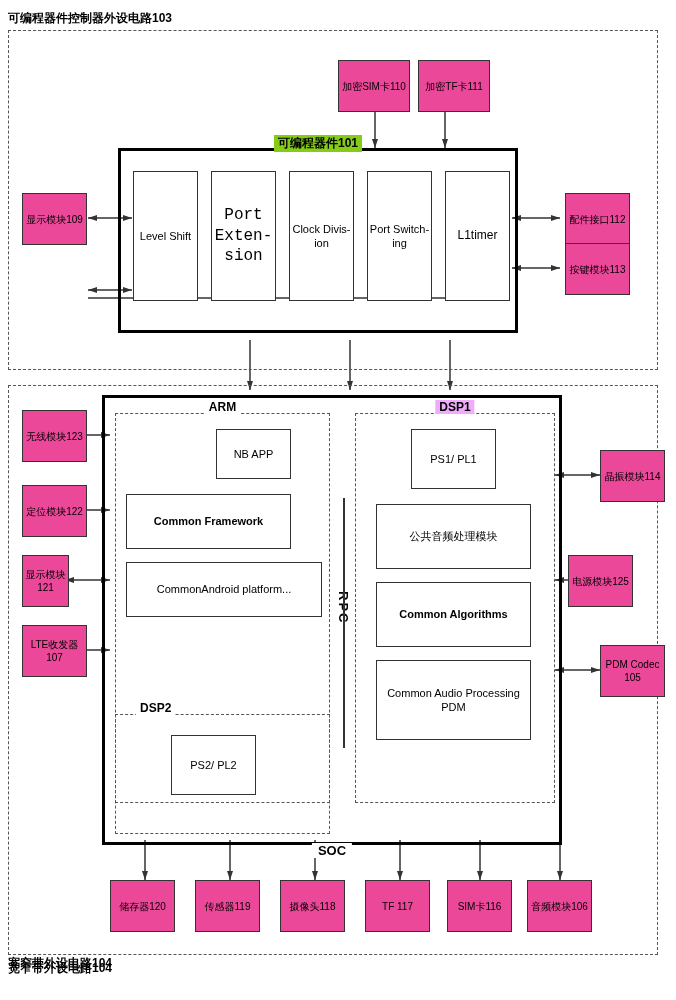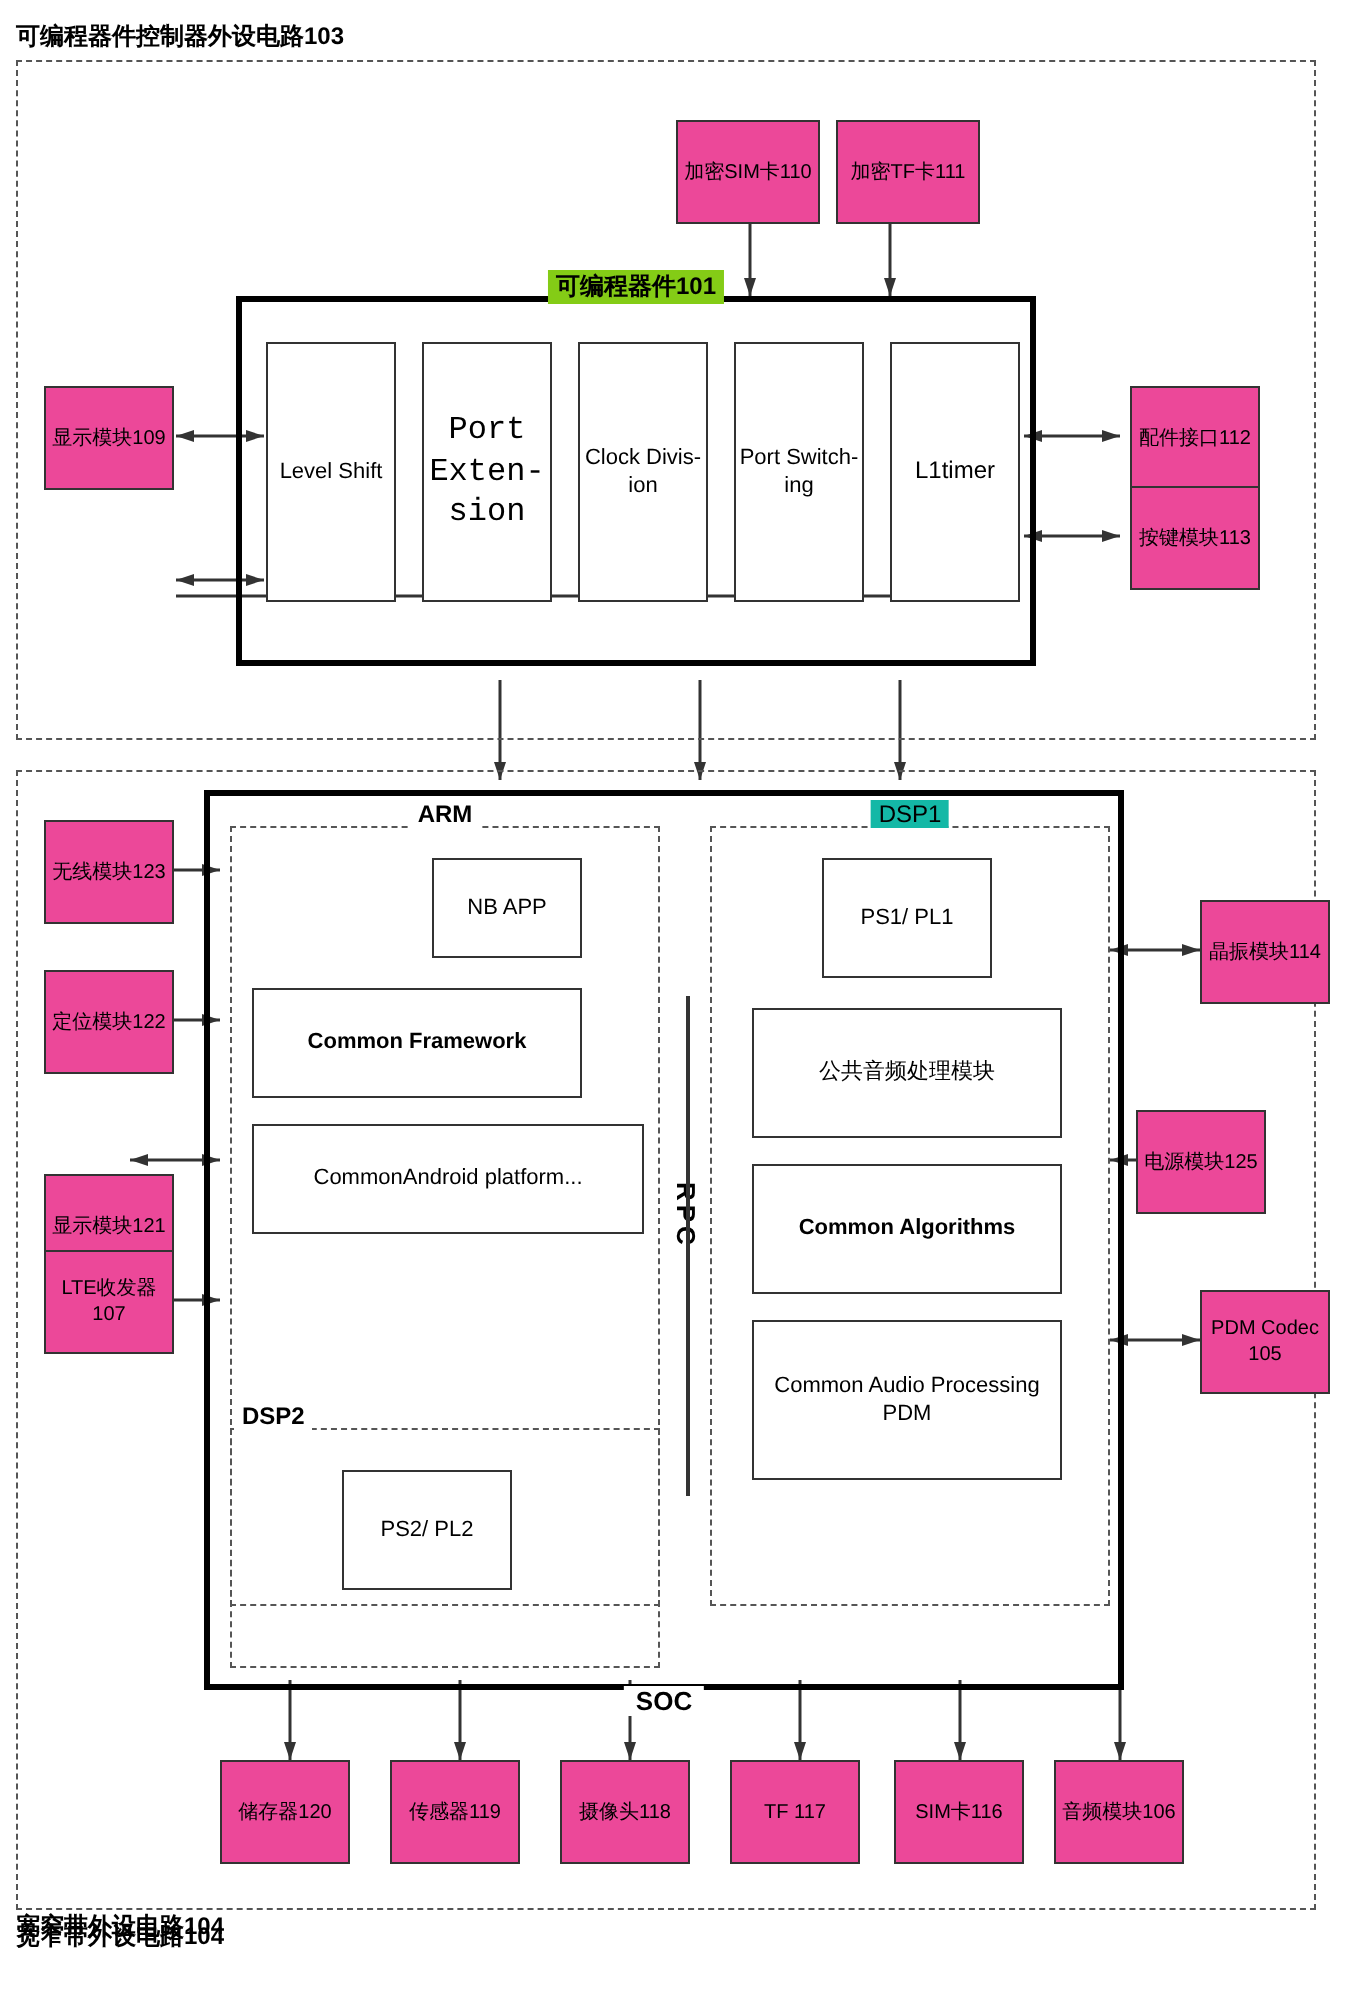--- a/index.html
+++ b/index.html
@@ -201,21 +201,21 @@
       </div>
     </div>
 
     <div style="position:absolute; top:150px; left:228px; width:20px; height:120px; display:flex; align-items:center; justify-content:center;">
       <span style="writing-mode:vertical-rl; font-size:13px; font-weight:bold; letter-spacing:2px;">RPC</span>
     </div>
 
     <div style="position:absolute; top:100px; left:238px; width:2px; height:250px; background:#333;"></div>
 
     <div style="position:absolute; top:15px; left:250px; width:200px; height:390px; border:1.5px dashed #555;">
-      <div style="position:absolute; top:-14px; left:50%; transform:translateX(-50%); background:#14b8a6; padding:0 4px; font-size:12px; font-weight:normal;">
+      <div style="position:absolute; top:-14px; left:50%; transform:translateX(-50%); background:#f0abfc; padding:0 4px; font-size:12px; font-weight:bold;">
         <span>DSP1</span>
       </div>
 
       <div class="module-box-inner" style="position:absolute; top:15px; left:55px; width:85px; height:60px;">
         <span style="font-size:11px;">PS1/ PL1</span>
       </div>
 
       <div class="module-box-inner" style="position:absolute; top:90px; left:20px; width:155px; height:65px;">
         <span style="font-size:11px;">公共音频处理模块</span>
       </div>
@@ -223,39 +223,39 @@
       <div class="module-box-inner" style="position:absolute; top:168px; left:20px; width:155px; height:65px;">
         <span style="font-size:11px; font-weight:bold;">Common Algorithms</span>
       </div>
 
       <div class="module-box-inner" style="position:absolute; top:246px; left:20px; width:155px; height:80px;">
         <span style="font-size:11px;">Common Audio Processing PDM</span>
       </div>
     </div>
 
     <div style="position:absolute; bottom:8px; left:10px; width:215px; height:120px; border:1.5px dashed #555;">
-      <div style="position:absolute; top:-14px; left:1px; background:#fff; padding:0 4px; font-size:12px; font-weight:bold;">
+      <div style="position:absolute; top:-14px; left:20px; background:#fff; padding:0 4px; font-size:12px; font-weight:bold;">
         <span>DSP2</span>
       </div>
 
       <div class="module-box-inner" style="position:absolute; top:20px; left:55px; width:85px; height:60px;">
         <span style="font-size:11px;">PS2/ PL2</span>
       </div>
     </div>
   </div>
 
   <div class="module-box" style="top:410px; left:22px; width:65px; height:52px;">
     <span style="font-size:10px; line-height:1.3; text-align:center;">无线模块123</span>
   </div>
 
   <div class="module-box" style="top:485px; left:22px; width:65px; height:52px;">
     <span style="font-size:10px; line-height:1.3; text-align:center;">定位模块122</span>
   </div>
 
-  <div class="module-box" style="top:555px; left:22px; width:65px; height:52px;margin-top:32px;">
+  <div class="module-box" style="top:555px; left:22px; width:47px; height:52px;">
     <span style="font-size:10px; line-height:1.3; text-align:center;">显示模块121</span>
   </div>
 
   <div class="module-box" style="top:625px; left:22px; width:65px; height:52px;">
     <span style="font-size:10px; line-height:1.3; text-align:center;">LTE收发器107</span>
   </div>
 
   <div class="module-box" style="top:450px; left:600px; width:65px; height:52px;">
     <span style="font-size:10px; line-height:1.3; text-align:center;">晶振模块114</span>
   </div>

